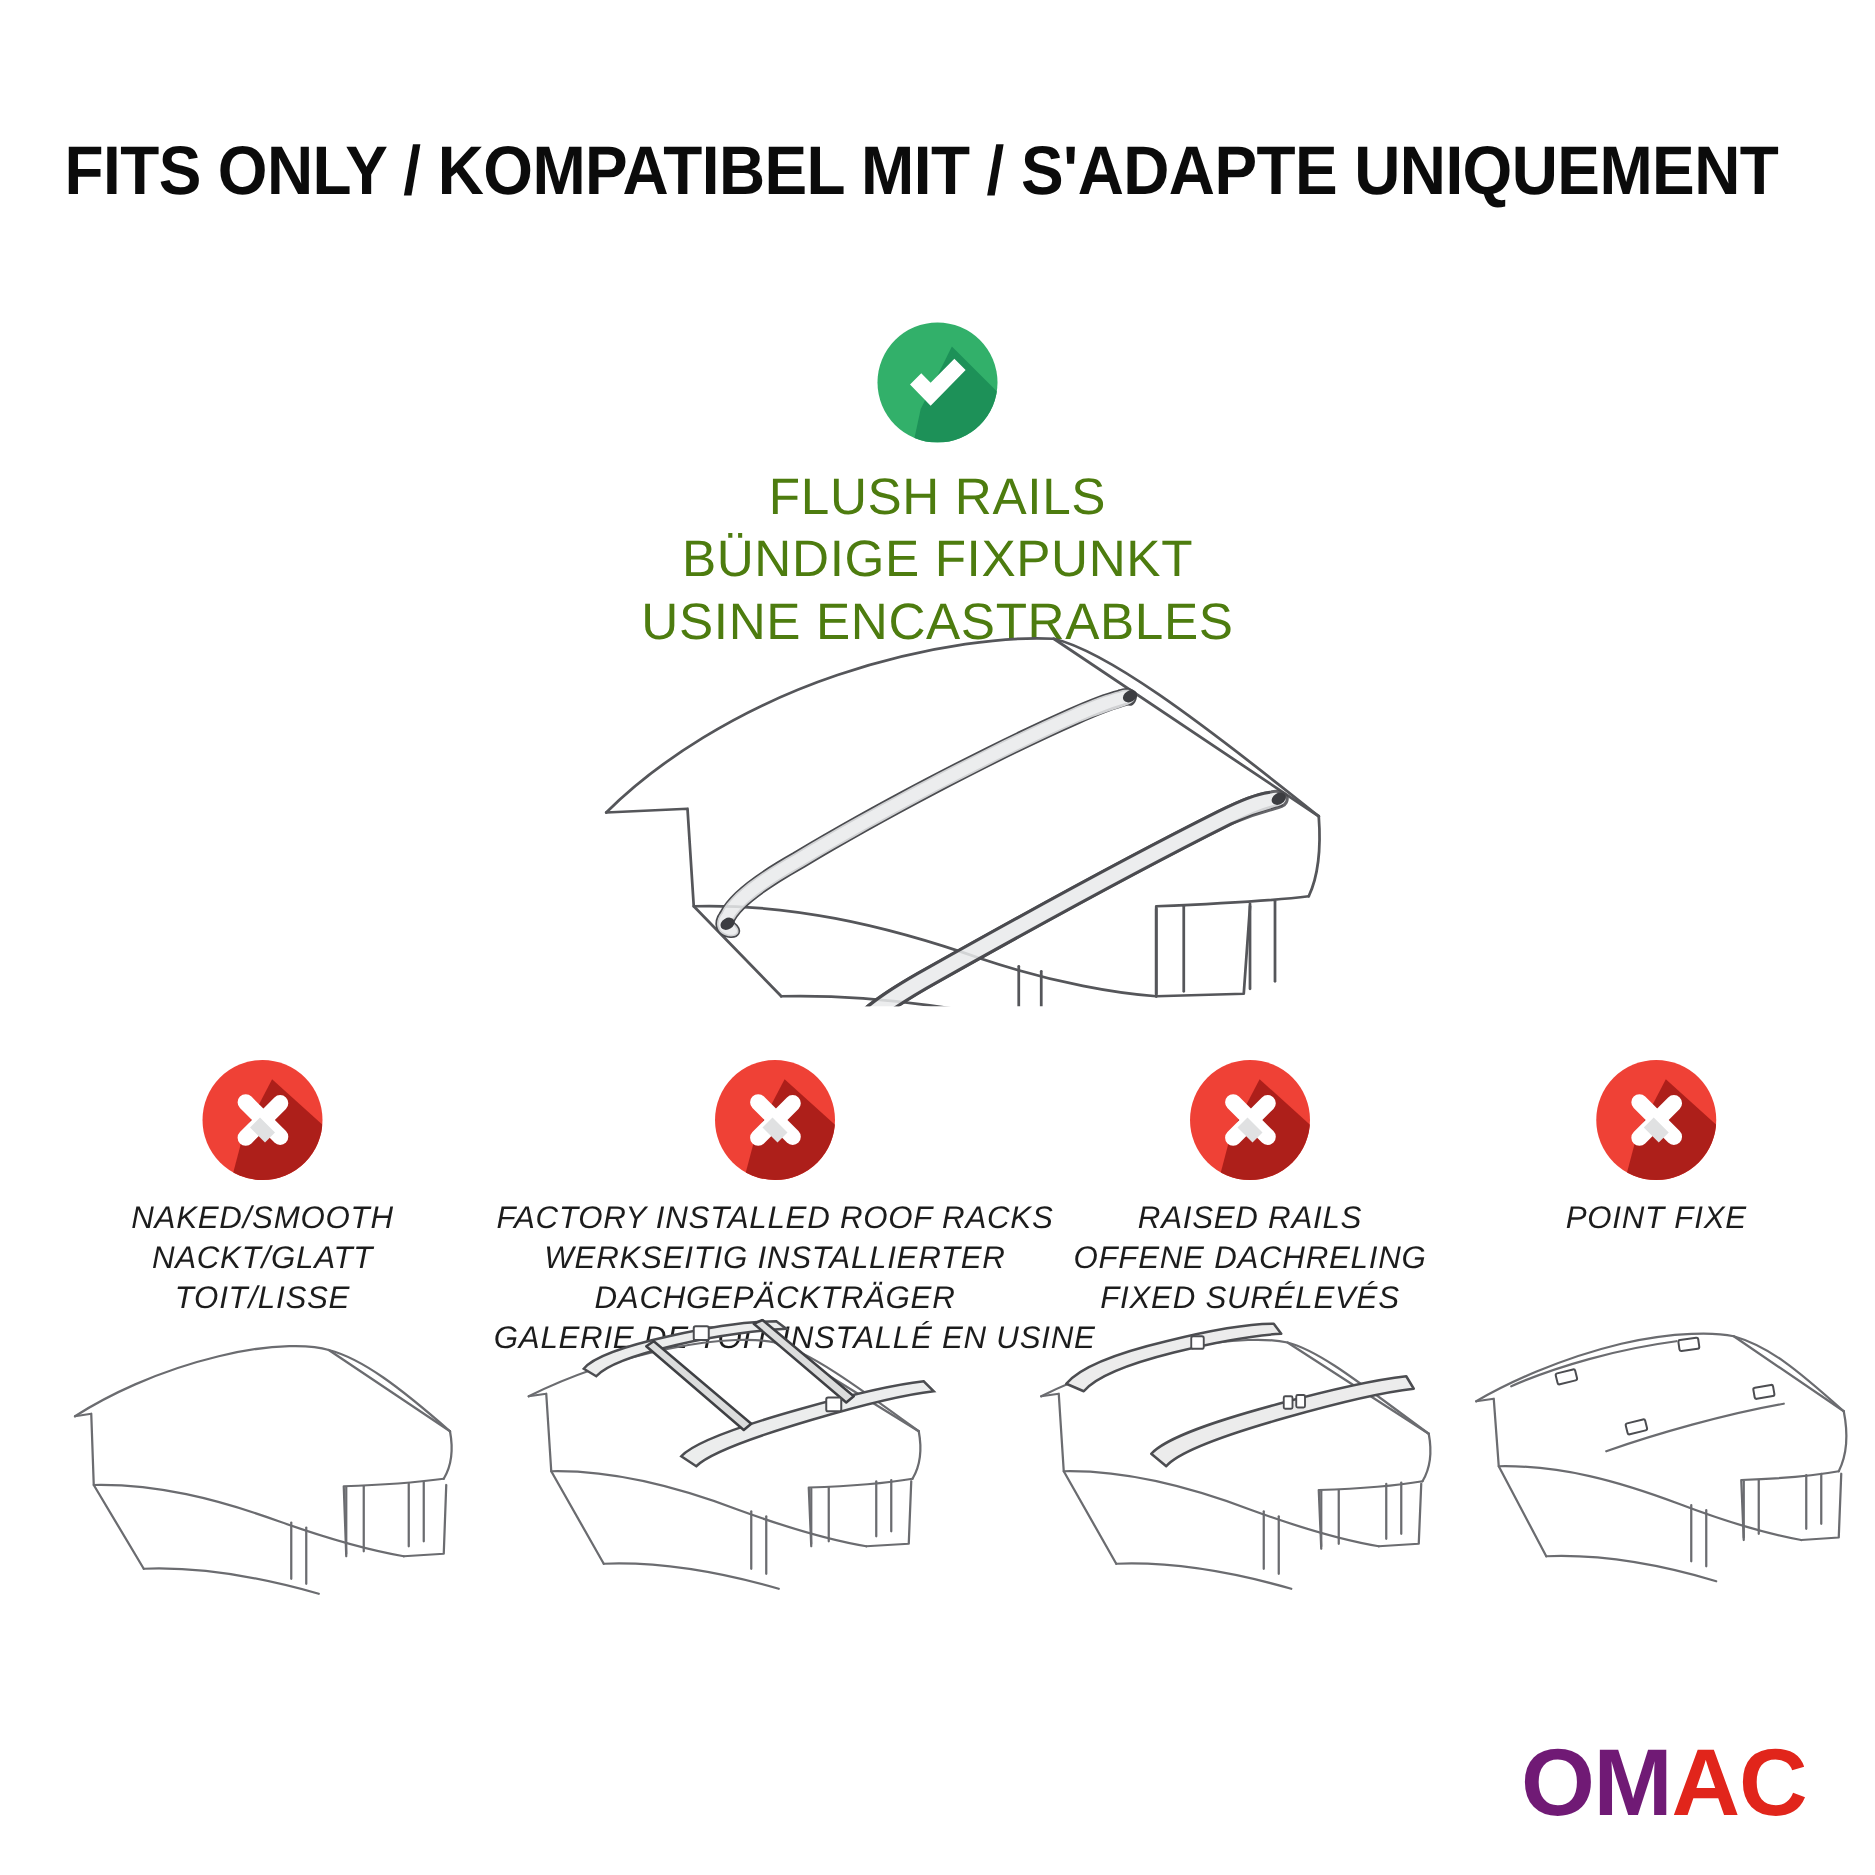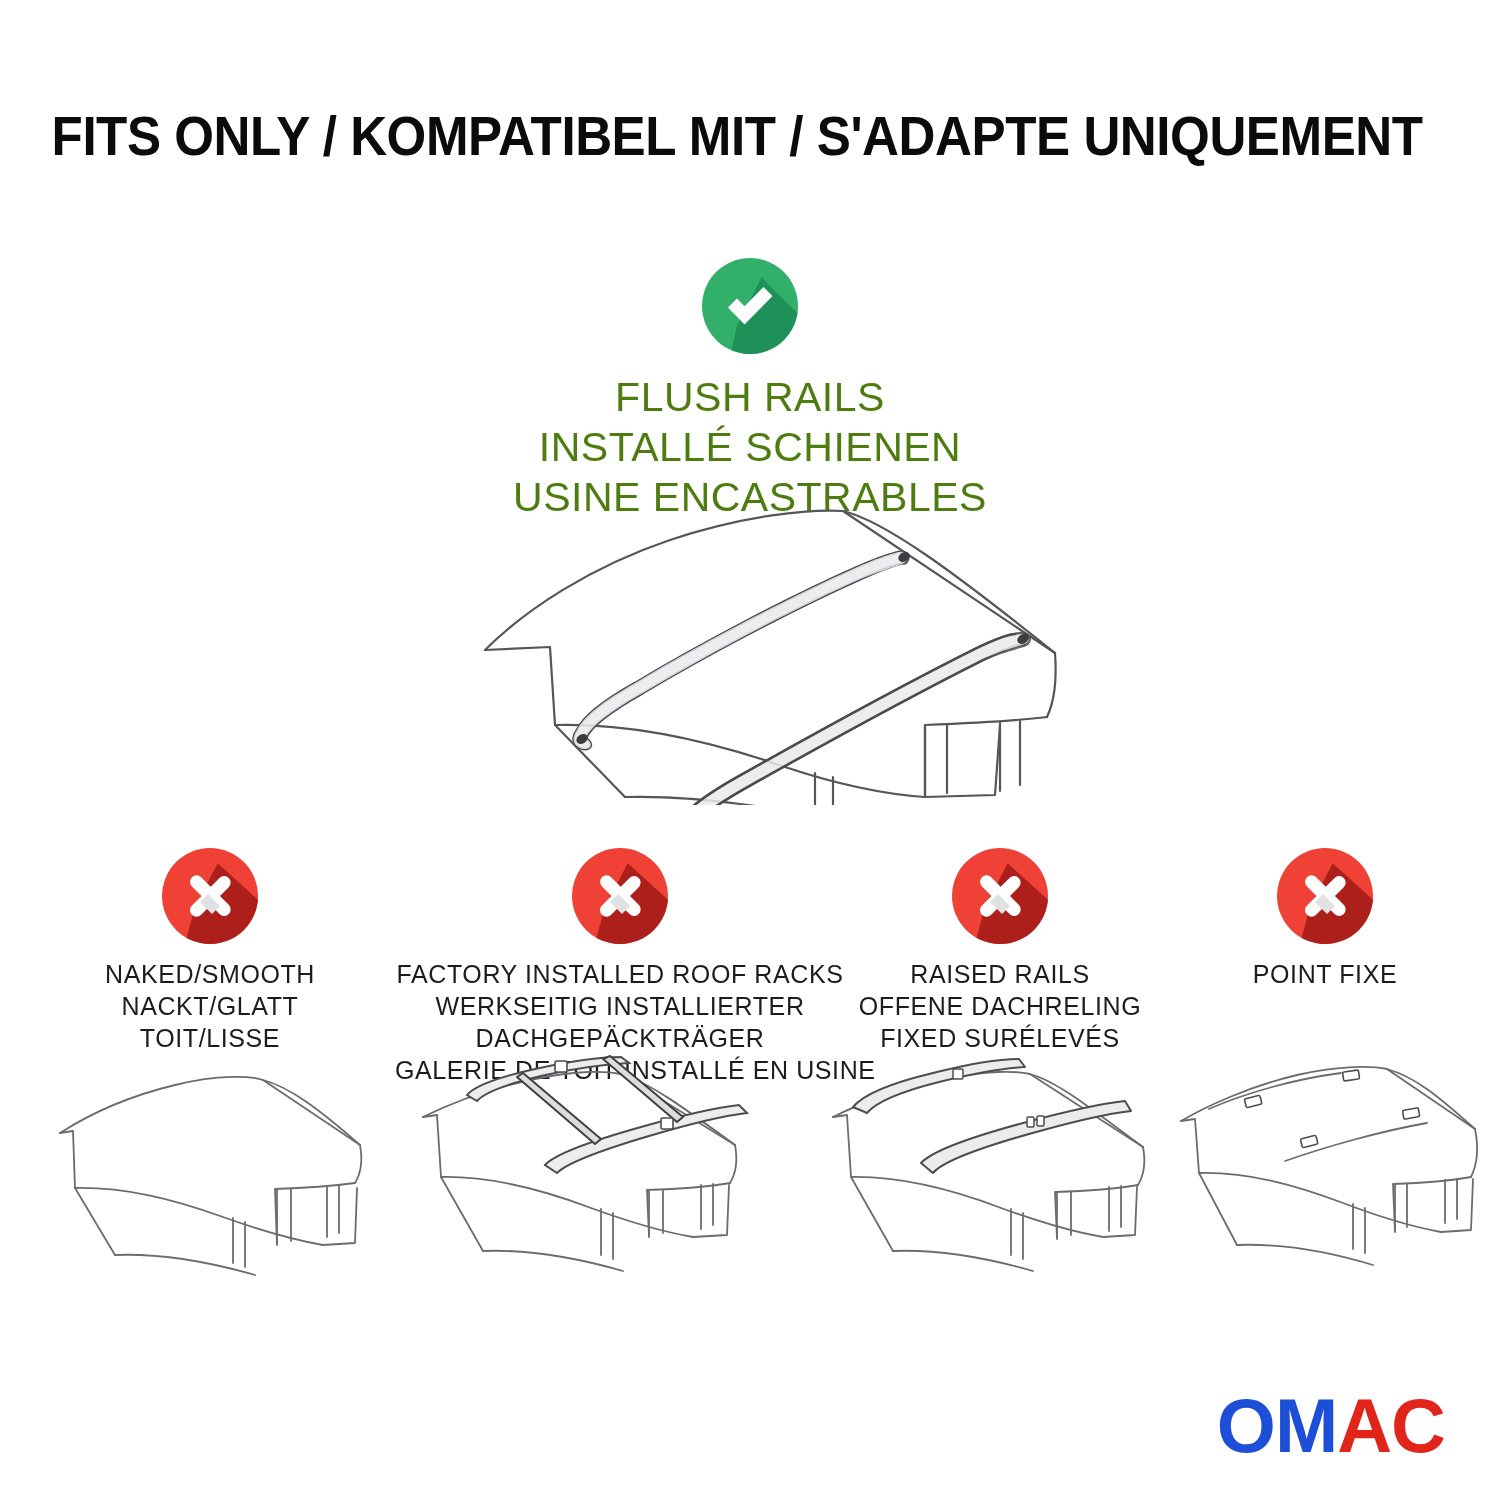--- a/index.html
+++ b/index.html
@@ -105,20 +105,21 @@
     text-align: center;
   }
   .col .badge { margin-bottom: 14px; }
 
   .col-labels {
     font-size: 25px;
     line-height: 1.28;
     letter-spacing: 0.6px;
     color: #1c1c1c;
     white-space: nowrap;
+    font-style: italic;
   }
 
   .col-0 { left: 40px;   width: 340px; }
   .col-1 { left: 395px;  width: 450px; }
   .col-2 { left: 830px;  width: 340px; }
   .col-3 { left: 1175px; width: 300px; }
 
   .col-art {
     position: absolute;
     top: 0;
@@ -140,21 +141,21 @@
     bottom: 48px;
     font-size: 0;
     line-height: 0;
   }
   .logo-text {
     font-family: "Liberation Sans", sans-serif;
     font-size: 76px;
     font-weight: 700;
     letter-spacing: -1px;
   }
-  .logo-om { color: #1d4ed8; }
+  .logo-om { color: #701a75; }
   .logo-ac { color: #e1251b; text-align: center; }
 </style>
 </head>
 <body>
 
 <div id="page">
 
   <div class="title-bar">
     <span class="title-text">FITS ONLY / KOMPATIBEL MIT / S'ADAPTE UNIQUEMENT</span>
   </div>
@@ -163,21 +164,21 @@
 
     <div class="badge green">
       <div class="shadow"></div>
       <svg width="96" height="96" viewBox="0 0 96 96">
         <path d="M26 49.5 L35 40.5 L42.5 48.2 L61.5 29 L70.5 38 L42.5 66.5 Z" fill="#ffffff"></path>
       </svg>
     </div>
 
     <div class="ok-labels">
       <div>FLUSH RAILS</div>
-      <div>INSTALLÉ SCHIENEN</div>
+      <div>BÜNDIGE FIXPUNKT</div>
       <div>USINE ENCASTRABLES</div>
     </div>
   </div>
 
   <div class="center-roof">
     <svg width="610" height="310" viewBox="0 0 610 310">
       <g fill="none" stroke="#55565a" stroke-width="2.2" stroke-linecap="round" stroke-linejoin="round">
 
         <path d="M30 155 C70 115, 135 72, 215 45 C290 20, 355 14, 388 16
                  L600 158"></path>

